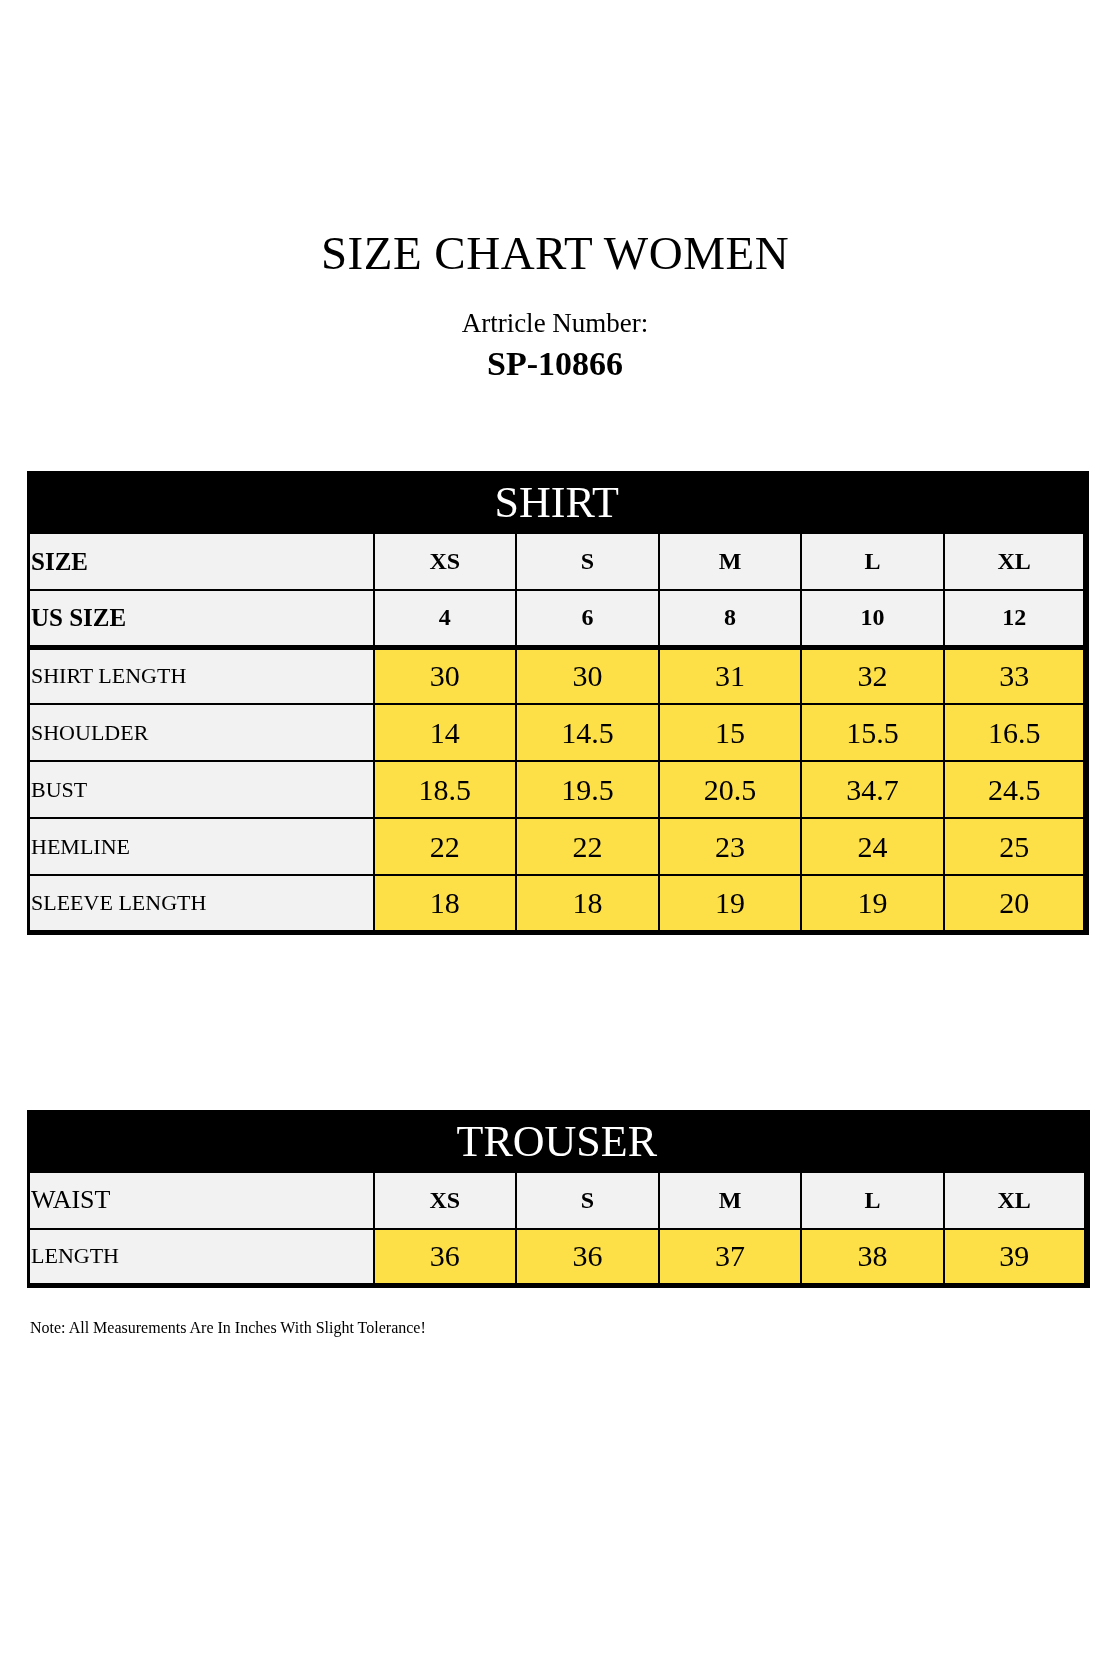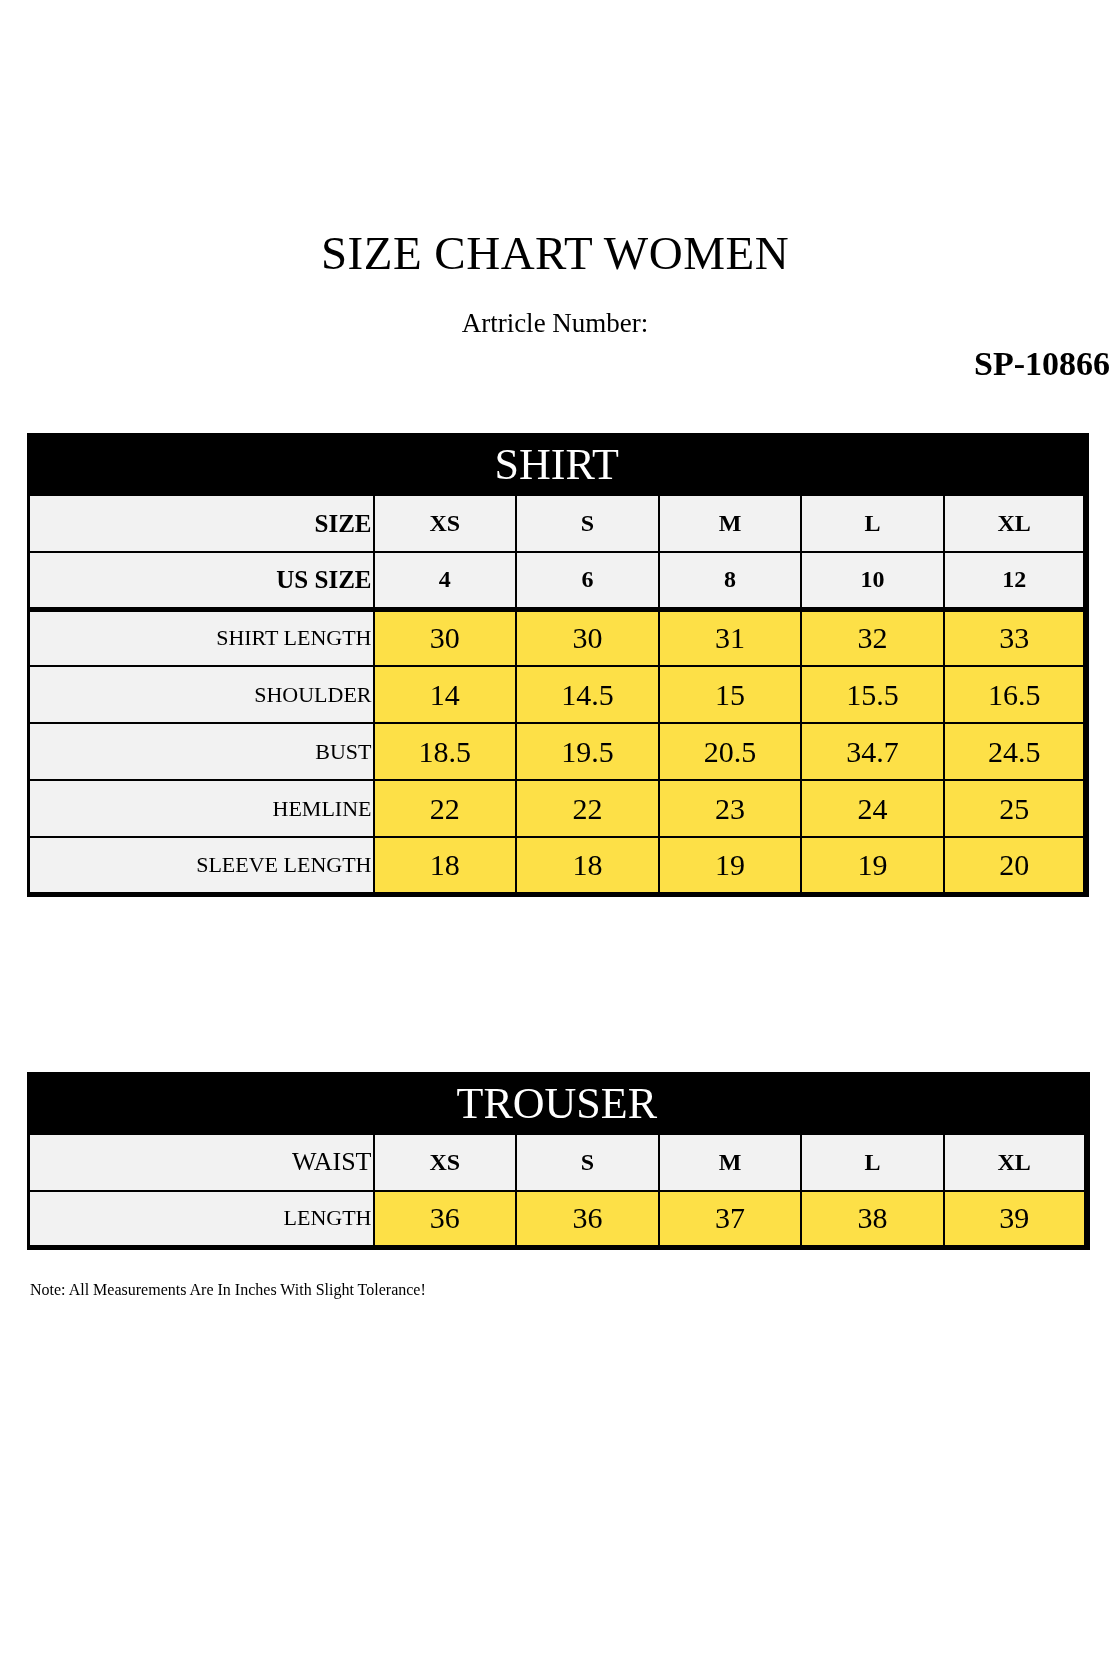--- a/index.html
+++ b/index.html
@@ -24,36 +24,36 @@
     letter-spacing: 0.5px;
   }
   .article-label {
     margin-top: 33px;
     text-align: center;
     font-size: 27px;
     line-height: 1.0;
   }
   .article-number {
     margin-top: 10px;
-    text-align: right;
+    text-align: center;
     font-size: 34px;
     font-weight: bold;
     line-height: 1.0;
   }
   table.size-table {
     border-collapse: collapse;
     table-layout: fixed;
     width: 1058px;
     margin-left: 27px;
     border-top: 2px solid #000;
     border-left: 3px solid #000;
     border-right: 6px solid #000;
     border-bottom: 5px solid #000;
   }
-  table.shirt { margin-top: 52px; }
+  table.shirt { margin-top: 90px; }
   table.trouser { margin-top: 175px; }
   col.col-label { width: 345px; }
   col.col-size  { width: 142.6px; }
   td {
     border: 2px solid #000;
     vertical-align: middle;
     overflow: hidden;
     white-space: nowrap;
   }
   tr.band { height: 61px; }
@@ -62,21 +62,21 @@
     color: #ffffff;
     text-align: center;
     font-size: 44px;
     font-weight: normal;
     border: 2px solid #000;
   }
   tr.row { height: 57px; }
   tr.gray td { background: #f2f2f2; }
   tr.thick td { border-top-width: 5px; }
   td.lbl {
-    text-align: right;
+    text-align: left;
     background: #f2f2f2;
   }
   td.lbl.bold { font-size: 25px; font-weight: bold; }
   td.lbl.reg  { font-size: 26px; font-weight: normal; }
   td.lbl.small { font-size: 22px; font-weight: normal; }
   td.val { text-align: center; background: #fde047; }
   tr.gray td.val { background: #f2f2f2; }
   td.val.bold { font-size: 24px; font-weight: bold; }
   td.val.num  { font-size: 30px; font-weight: normal; }
   .note {

